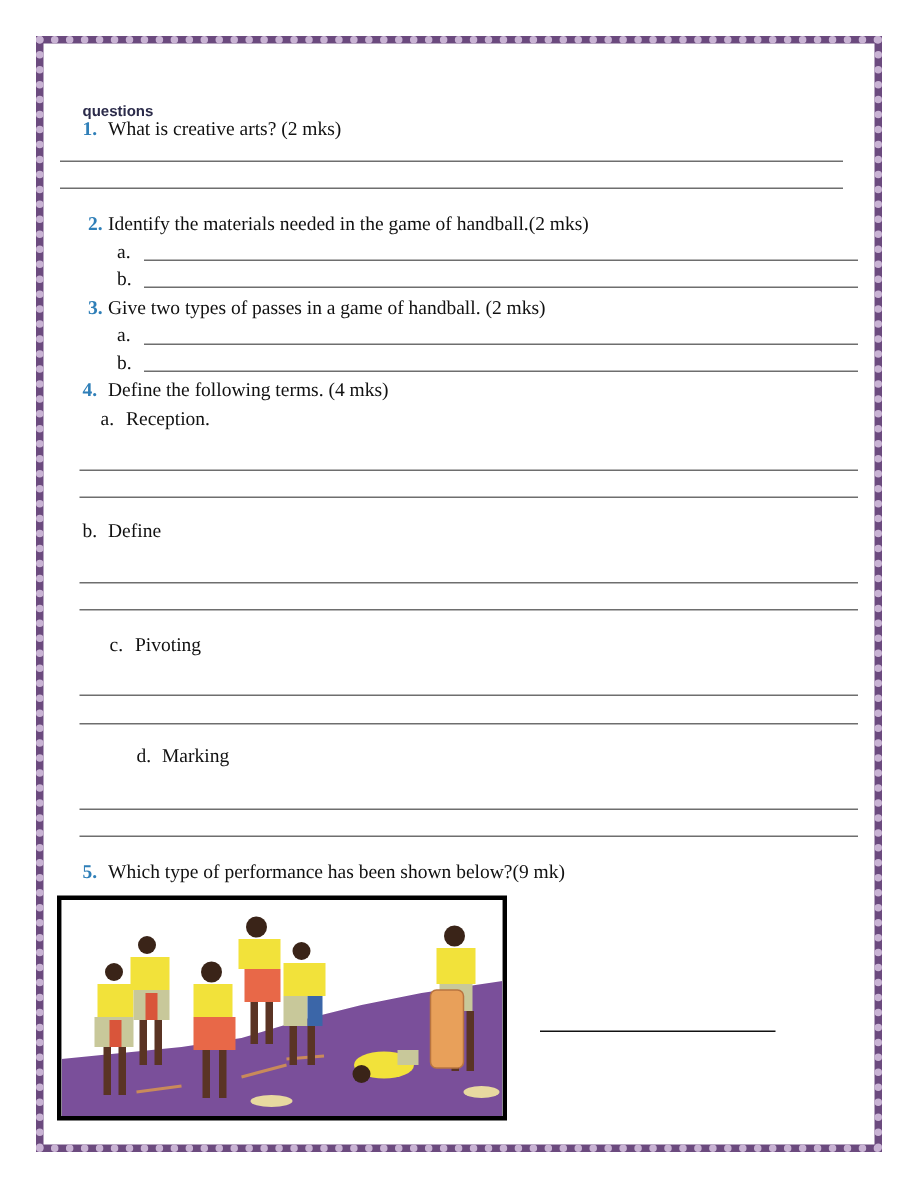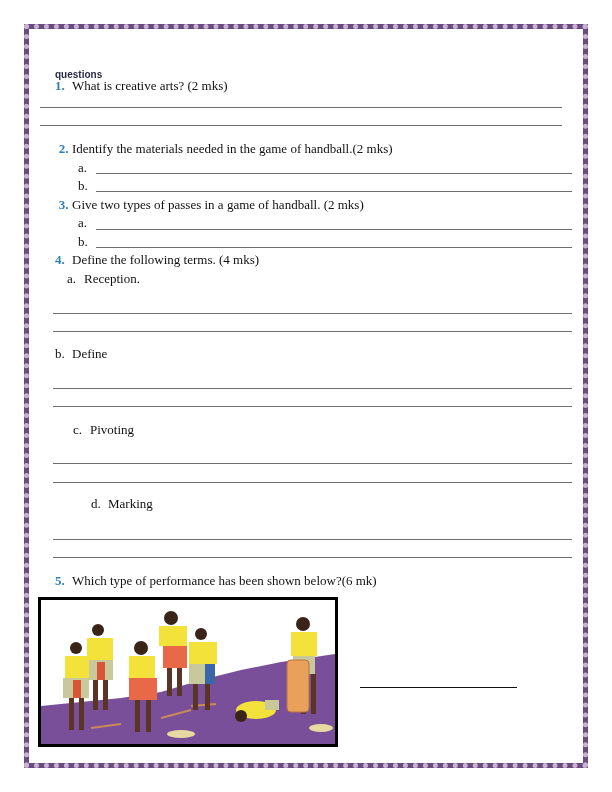--- a/index.html
+++ b/index.html
@@ -68,21 +68,21 @@
 <div class="line" style="left:53px;width:519px;top:463px;"></div>
 <div class="line" style="left:53px;width:519px;top:482px;"></div>
 
 <div class="abs sub" style="left:55px;top:496px;margin-left:36px;">
   <span style="display:inline-block;width:17px;">d.</span><span>Marking</span>
 </div>
 <div class="line" style="left:53px;width:519px;top:539px;"></div>
 <div class="line" style="left:53px;width:519px;top:557px;"></div>
 
 <div class="abs q" style="left:55px;top:573px;">
-  <span class="num">5.</span><span>Which type of performance has been shown below?(6 mk)</span>
+  <span class="num">5.</span><span>Which type of performance has been shown below?(9 mk)</span>
 </div>
 
 <div class="pic" aria-label="illustration of dancers in yellow tops and skirts performing with a drummer">
   <svg width="294" height="144" viewBox="0 0 294 144">
     <rect x="0" y="0" width="294" height="144" fill="#ffffff"></rect>
 
     <polygon points="0,106 40,102 80,98 120,92 160,80 200,70 240,62 294,54 294,144 0,144" fill="#7a4f9a"></polygon>
 
     <line x1="50" y1="128" x2="80" y2="124" stroke="#c98a5a" stroke-width="2"></line>
     <line x1="120" y1="118" x2="150" y2="110" stroke="#c98a5a" stroke-width="2"></line>

